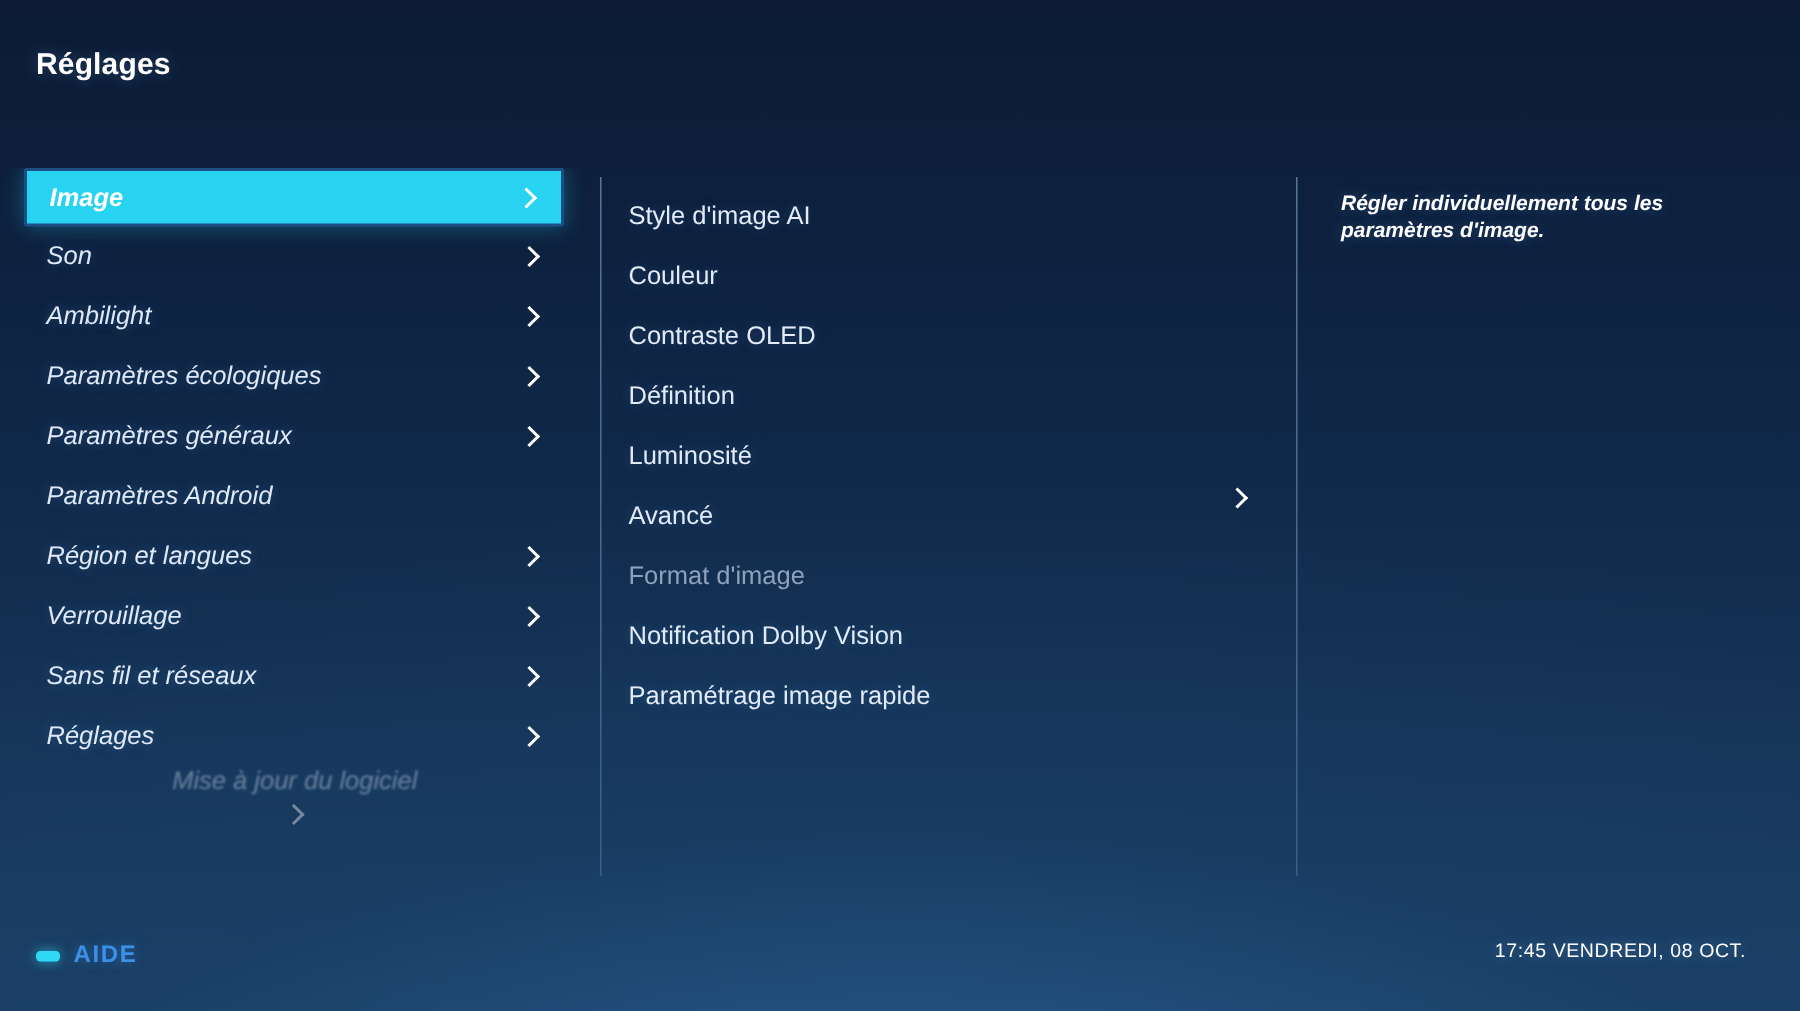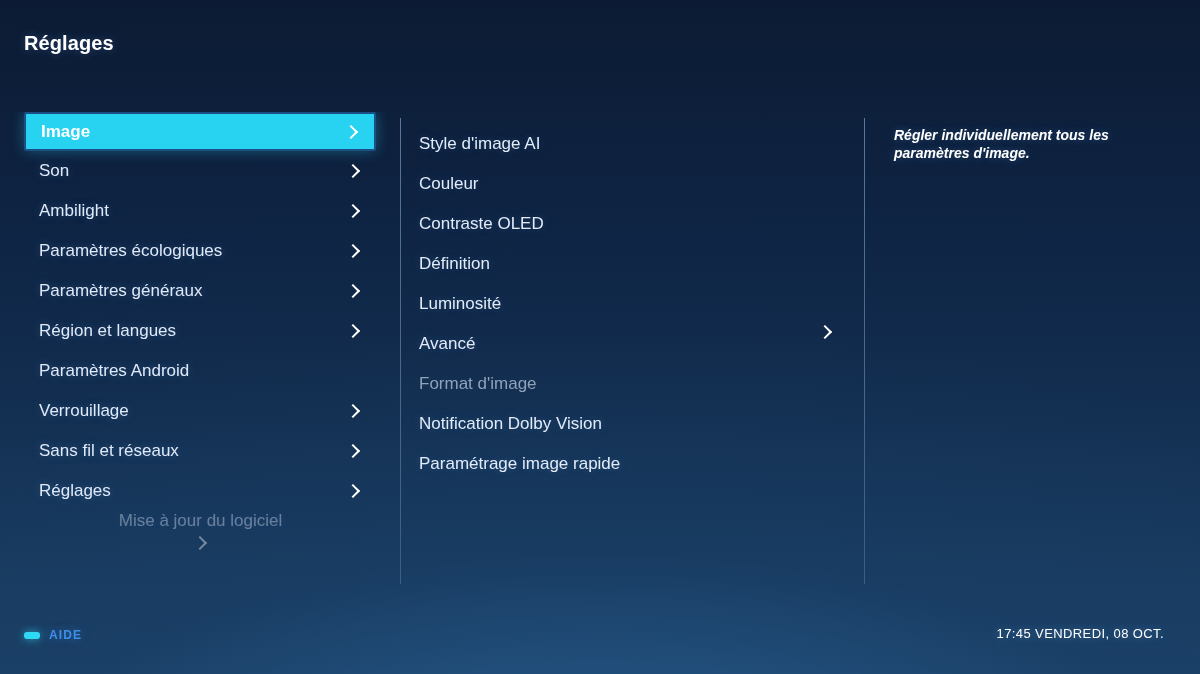--- a/index.html
+++ b/index.html
@@ -54,24 +54,25 @@
     position:absolute;
     left:0; top:0;
     width:400px; height:470px;
     overflow:hidden;
   }
   #sidebar-list { position:absolute; left:0; top:0; width:400px; }
 
   .side-row {
     position:relative;
     height:40px;
-    margin:0 24px 0 24px;
+    margin:0 24px 0 16px;
     display:flex;
     align-items:center;
     padding:0 14px 0 15px;
+    font-style:italic;
   }
   .side-row .row-label {
     font-size:17px;
     color:#dfe9f7;
     white-space:nowrap;
     text-shadow:0 0 8px rgba(90,150,220,0.35);
     flex:1;
   }
   .side-row .chev { width:16px; }
 
@@ -163,21 +164,21 @@
     align-items:center;
     gap:9px;
   }
   #help-key {
     width:16px; height:7px;
     border-radius:3px;
     background:#2fd8f4;
     box-shadow:0 0 8px rgba(47,216,244,0.65);
   }
   #help-label {
-    font-size:12px;
+    font-size:16px;
     font-weight:bold;
     letter-spacing:1.1px;
     color:#3d8fe8;
     text-shadow:0 0 8px rgba(60,140,230,0.5);
   }
   #clock {
     position:absolute;
     right:36px; top:14px;
     font-size:13px;
     font-weight:normal;
@@ -214,26 +215,26 @@
           </div>
           <div class="side-row">
             <span class="row-label">Paramètres écologiques</span>
             <span class="chev"></span>
           </div>
           <div class="side-row">
             <span class="row-label">Paramètres généraux</span>
             <span class="chev"></span>
           </div>
           <div class="side-row">
+            <span class="row-label">Paramètres Android</span>
+            <span class="chev" style="visibility: hidden;"></span>
+          </div>
+          <div class="side-row">
             <span class="row-label">Région et langues</span>
             <span class="chev"></span>
-          </div>
-          <div class="side-row">
-            <span class="row-label">Paramètres Android</span>
-            <span class="chev" style="visibility: hidden;"></span>
           </div>
           <div class="side-row">
             <span class="row-label">Verrouillage</span>
             <span class="chev"></span>
           </div>
           <div class="side-row">
             <span class="row-label">Sans fil et réseaux</span>
             <span class="chev"></span>
           </div>
           <div class="side-row">

